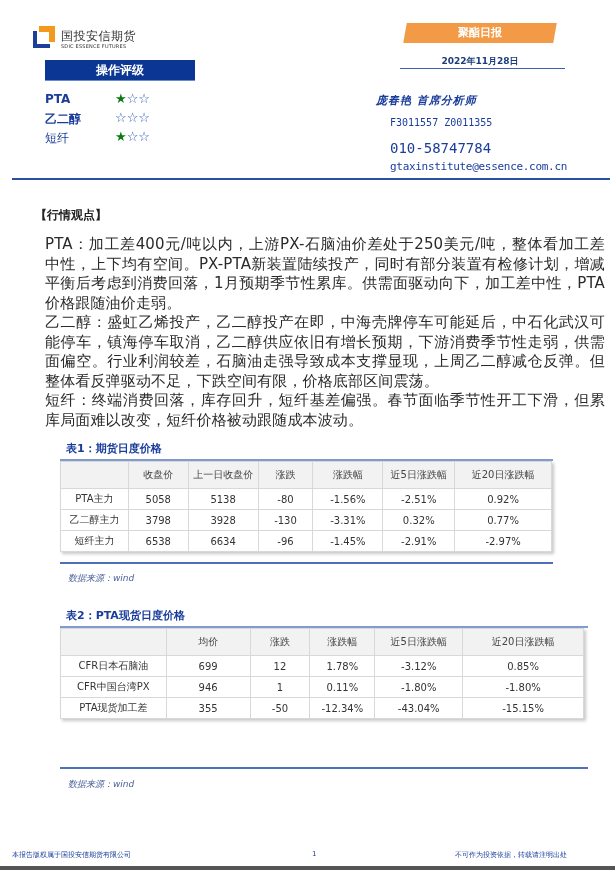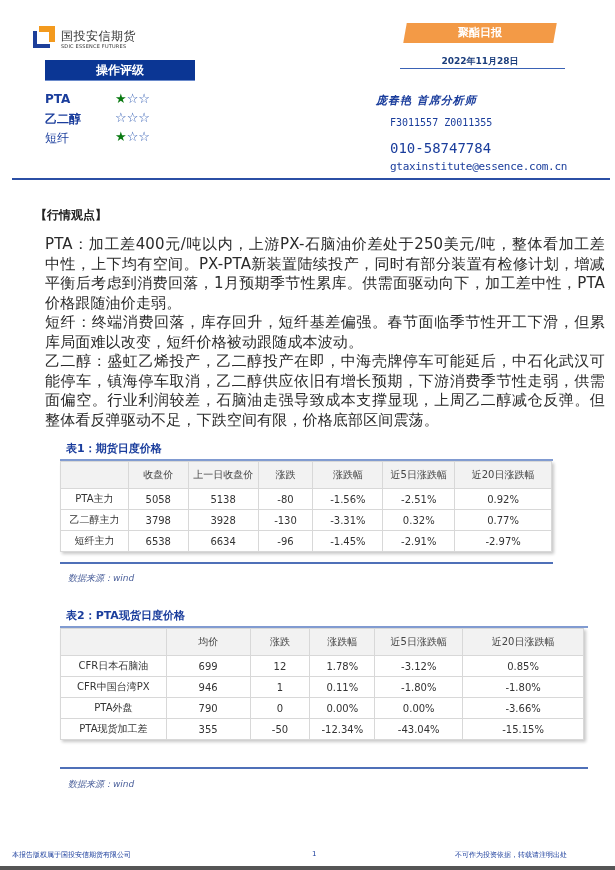--- a/index.html
+++ b/index.html
@@ -88,22 +88,22 @@
 <div class="abs date-line"></div>
 <div class="abs analyst">庞春艳 首席分析师</div>
 <div class="abs license">F3011557 Z0011355</div>
 <div class="abs phone">010-58747784</div>
 <div class="abs email">gtaxinstitute@essence.com.cn</div>
 <div class="abs header-rule"></div>
 
 <div class="abs section-title">【行情观点】</div>
 <div class="abs body-text">
   <p>PTA：加工差400元/吨以内，上游PX-石脑油价差处于250美元/吨，整体看加工差中性，上下均有空间。PX-PTA新装置陆续投产，同时有部分装置有检修计划，增减平衡后考虑到消费回落，1月预期季节性累库。供需面驱动向下，加工差中性，PTA价格跟随油价走弱。</p>
+  <p>乙二醇：盛虹乙烯投产，乙二醇投产在即，中海壳牌停车可能延后，中石化武汉可能停车，镇海停车取消，乙二醇供应依旧有增长预期，下游消费季节性走弱，供需面偏空。行业利润较差，石脑油走强导致成本支撑显现，上周乙二醇减仓反弹。但整体看反弹驱动不足，下跌空间有限，价格底部区间震荡。</p>
   <p>短纤：终端消费回落，库存回升，短纤基差偏强。春节面临季节性开工下滑，但累库局面难以改变，短纤价格被动跟随成本波动。</p>
-  <p>乙二醇：盛虹乙烯投产，乙二醇投产在即，中海壳牌停车可能延后，中石化武汉可能停车，镇海停车取消，乙二醇供应依旧有增长预期，下游消费季节性走弱，供需面偏空。行业利润较差，石脑油走强导致成本支撑显现，上周乙二醇减仓反弹。但整体看反弹驱动不足，下跌空间有限，价格底部区间震荡。</p>
 </div>
 
 <div class="abs tbl-title" style="left:66px;top:441px">表1：期货日度价格</div>
 <div class="abs top-rule" style="left:60px;top:459px;width:493px"></div>
 <div class="abs tbl-wrap" style="left:60px;top:461px;width:492px">
   <table class="data" style="width:492px">
     <colgroup>
         <col style="width:68px">
         <col style="width:60px">
         <col style="width:70px">
@@ -186,28 +186,20 @@
     </tr>
     <tr>
       <td>CFR中国台湾PX</td>
       <td>946</td>
       <td>1</td>
       <td>0.11%</td>
       <td>-1.80%</td>
       <td>-1.80%</td>
     </tr>
     <tr>
-      <td>PTA外盘</td>
-      <td>790</td>
-      <td>0</td>
-      <td>0.00%</td>
-      <td>0.00%</td>
-      <td>-3.66%</td>
-    </tr>
-    <tr>
       <td>PTA现货加工差</td>
       <td>355</td>
       <td>-50</td>
       <td>-12.34%</td>
       <td>-43.04%</td>
       <td>-15.15%</td>
     </tr>
   </tbody>
     </table>
 </div>

